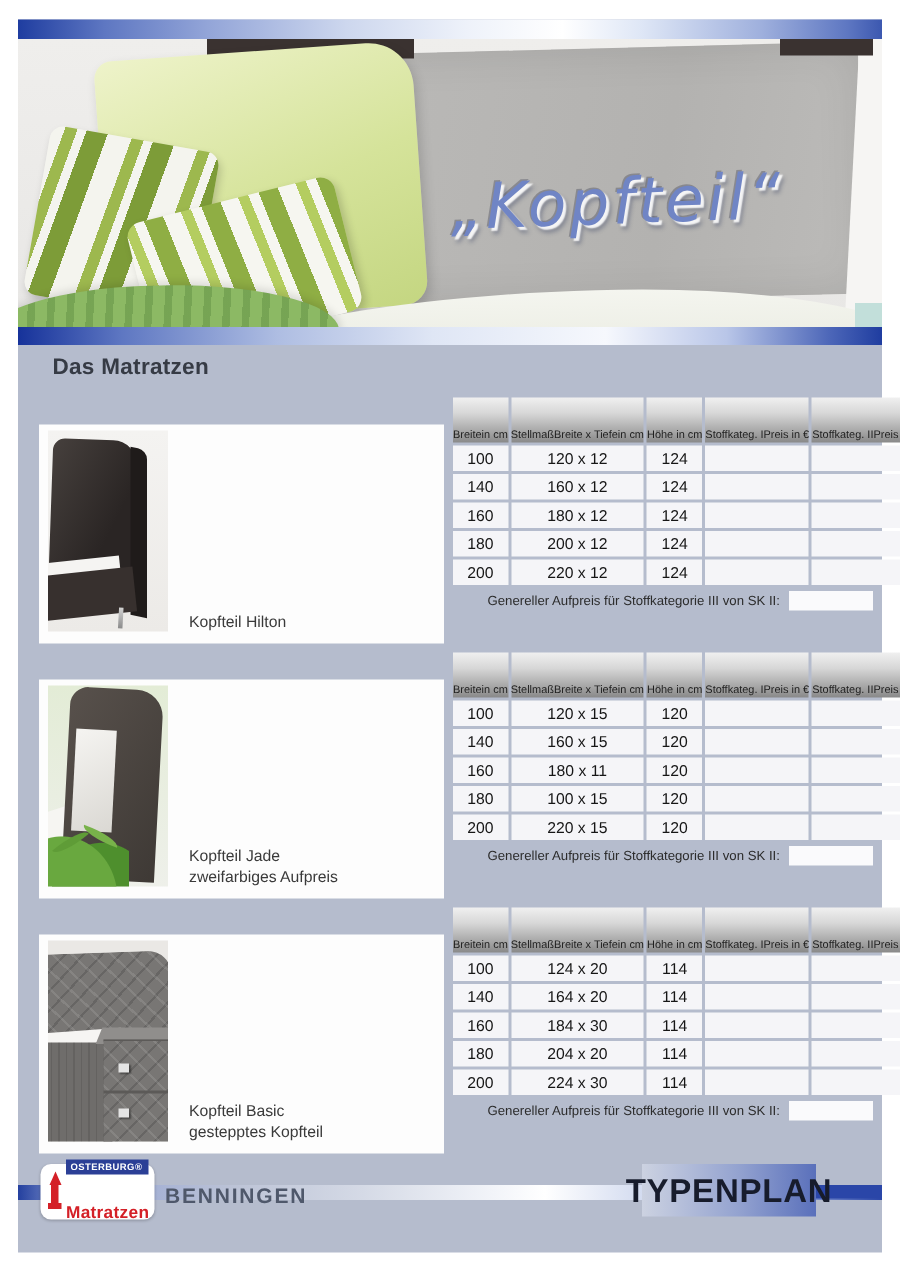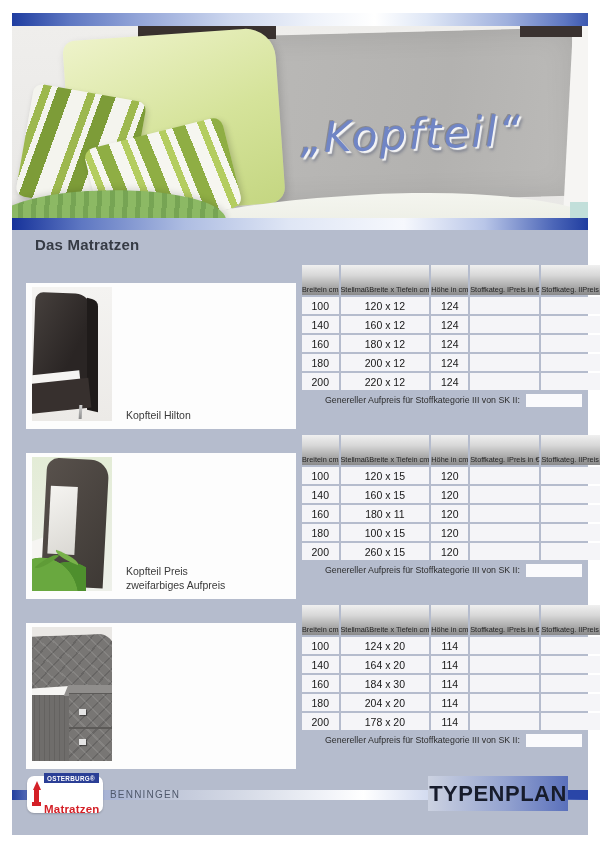--- a/index.html
+++ b/index.html
@@ -125,24 +125,24 @@
   .logo-box { position:absolute; left:27px; top:776px; width:76px; height:37px; background:#ffffff;
     border-radius:7px; display:flex; align-items:center; padding:3px 4px; box-shadow:0 1px 2px rgba(0,0,0,.2); }
   .tower { width:11px; height:27px; display:flex; flex-direction:column; align-items:center; flex:none; margin-right:2px; }
   .tower-spire { width:0; height:0; border-left:4px solid transparent; border-right:4px solid transparent; border-bottom:9px solid #d42027; }
   .tower-body { width:5px; height:12px; background:#d42027; }
   .tower-base { width:9px; height:4px; background:#d42027; }
   .logo-text { display:flex; flex-direction:column;gap:20px; }
   .logo-line1 { background:#2b3f96; color:#fff; font-size:6.3px; font-weight:bold;
     letter-spacing:.3px; padding:1.5px 3px 1px 3px; white-space:nowrap; }
   .logo-line2 { color:#d42027; font-size:11.5px; font-weight:bold; letter-spacing:.2px; line-height:13px; }
-  .benningen { position:absolute; left:110px; top:789px; font-size:10px; font-weight:normal;
+  .benningen { position:absolute; left:110px; top:789px; font-size:14px; font-weight:bold;
     letter-spacing:1.2px; color:#4f586b; }
   .typenplan-stub { position:absolute; left:540px; top:790px; width:48px; height:9px; background:#2a46a8; }
-  .typenplan-box { position:absolute; left:428px; top:776px; width:140px; height:35px;
+  .typenplan-box { position:absolute; left:428px; top:776px; width:116px; height:35px;
     background:linear-gradient(90deg,#ccd2e1 0%,#94a3d0 55%,#5a70bb 100%);
     display:flex; align-items:center; justify-content:center; }
   .typenplan-label { font-size:22px; font-weight:600; color:#171c2c; letter-spacing:.5px; }
 </style>
 </head>
 <body>
 
 <div class="page">
   <div class="content-bg"></div>
 
@@ -237,21 +237,21 @@
       <div class="photo ph-jade">
         <div class="jade-pillow"></div>
         <div class="jade-frame">
           <div class="jade-inner"></div>
         </div>
         <div class="jade-grass"></div>
         <div class="jade-leaf l1"></div>
         <div class="jade-leaf l2"></div>
       </div>
       <div class="product-name">
-          <div>Kopfteil Preis</div>
+          <div>Kopfteil Jade</div>
           <div>zweifarbiges Aufpreis</div>
         </div>
     </div>
     <div class="size-table">
         <div class="th">
           <div>Breite</div>
           <div>in cm</div>
         </div>
         <div class="th">
           <div>Stellmaß</div>
@@ -283,21 +283,21 @@
         <div class="td">180 x 11</div>
         <div class="td">120</div>
         <div class="td"></div>
         <div class="td"></div>
         <div class="td">180</div>
         <div class="td">100 x 15</div>
         <div class="td">120</div>
         <div class="td"></div>
         <div class="td"></div>
         <div class="td">200</div>
-        <div class="td">260 x 15</div>
+        <div class="td">220 x 15</div>
         <div class="td">120</div>
         <div class="td"></div>
         <div class="td"></div>
       </div>
     <div class="surcharge">
       <span class="surcharge-note">Genereller Aufpreis für Stoffkategorie III von SK II:</span>
       <span class="surcharge-box"></span>
     </div>
   </div>
 
@@ -306,20 +306,24 @@
       <div class="photo ph-basic">
         <div class="basic-headboard basic-quilt"></div>
         <div class="basic-mattress"></div>
         <div class="basic-bedbase basic-quilt"></div>
         <div class="basic-nightstand-top"></div>
         <div class="basic-nightstand basic-quilt"></div>
         <div class="basic-drawer-seam"></div>
         <div class="basic-handle h1"></div>
         <div class="basic-handle h2"></div>
       </div>
+      <div class="product-name">
+          <div>Kopfteil Basic</div>
+          <div>gestepptes Kopfteil</div>
+        </div>
     </div>
     <div class="size-table">
         <div class="th">
           <div>Breite</div>
           <div>in cm</div>
         </div>
         <div class="th">
           <div>Stellmaß</div>
           <div>Breite x Tiefe</div>
           <div>in cm</div>
@@ -349,21 +353,21 @@
         <div class="td">184 x 30</div>
         <div class="td">114</div>
         <div class="td"></div>
         <div class="td"></div>
         <div class="td">180</div>
         <div class="td">204 x 20</div>
         <div class="td">114</div>
         <div class="td"></div>
         <div class="td"></div>
         <div class="td">200</div>
-        <div class="td">178 x 20</div>
+        <div class="td">224 x 30</div>
         <div class="td">114</div>
         <div class="td"></div>
         <div class="td"></div>
       </div>
     <div class="surcharge">
       <span class="surcharge-note">Genereller Aufpreis für Stoffkategorie III von SK II:</span>
       <span class="surcharge-box"></span>
     </div>
   </div>
 

